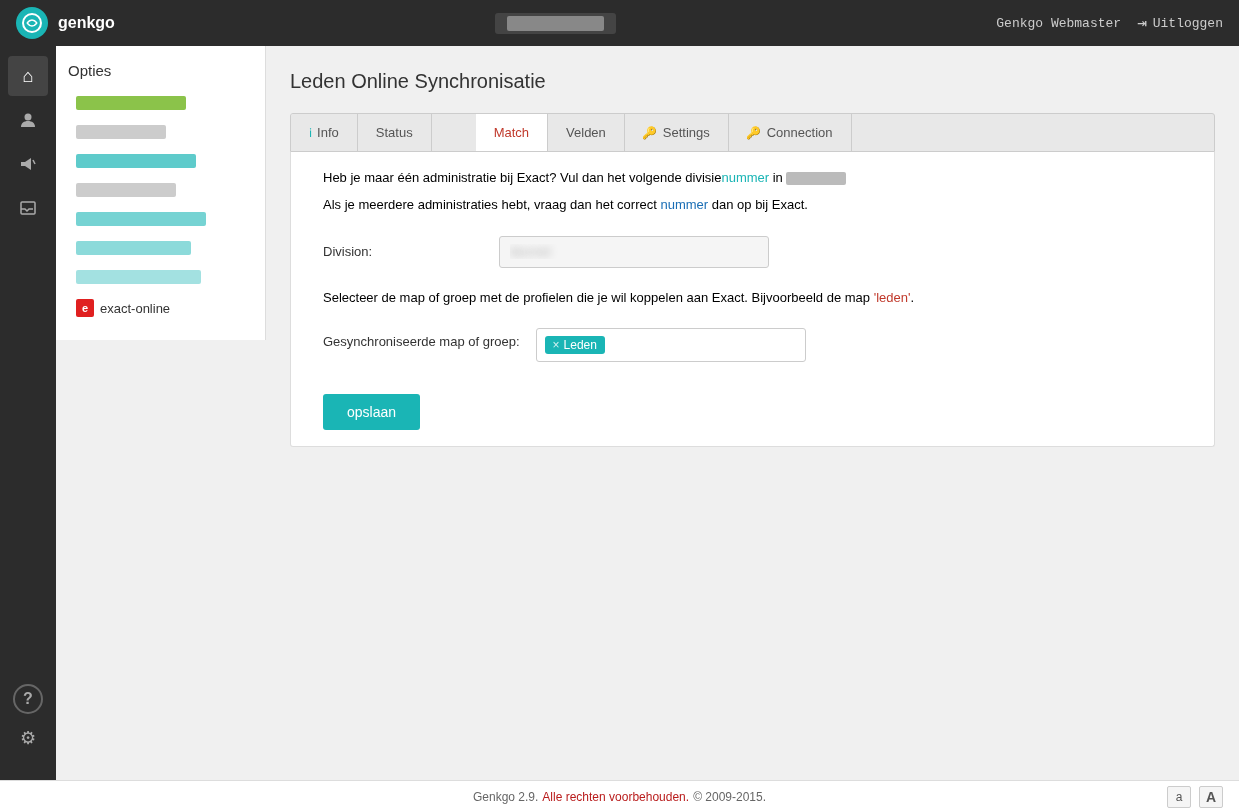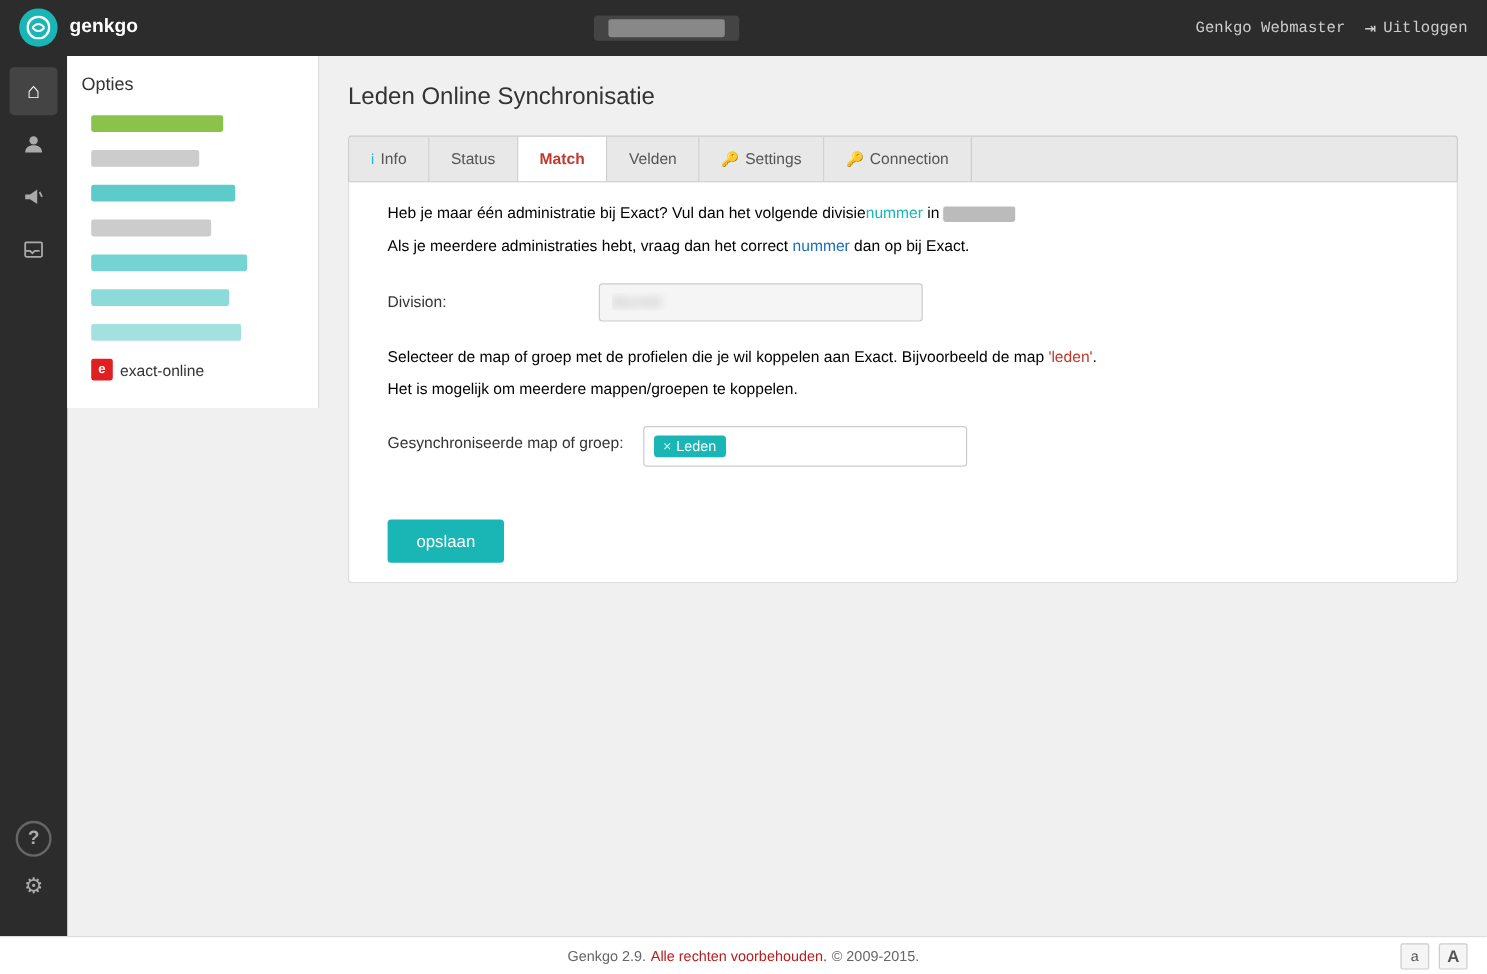--- a/index.html
+++ b/index.html
@@ -77,21 +77,21 @@
     
     .tabs-bar {
       display: flex; background: #e8e8e8; border: 1px solid #ccc;
       border-radius: 3px 3px 0 0; overflow: hidden; margin-bottom: 0;
     }
     .tab-item {
       padding: 10px 18px; cursor: pointer; font-size: 13px; color: #555;
       border-right: 1px solid #ccc; display: flex; align-items: center; gap: 5px;
       background: #e8e8e8;
     }
-    .tab-item.active { background: white; color: #333; font-weight: 700; }
+    .tab-item.active { background: white; color: #333; font-weight: 400; margin-left: 44px; }
     .tab-item.active-red { color: #c0392b; background: white; }
     .tab-icon { font-size: 12px; color: #1ab5b5; }
     .key-icon { font-size: 12px; color: #888; }
 
     
     .content-card {
       background: white; border: 1px solid #ddd;
       border-top: none; padding: 16px 32px; border-radius: 0 0 3px 3px;
     }
 
@@ -123,21 +123,21 @@
     }
     .tag {
       background: #1ab5b5; color: white; border-radius: 3px;
       padding: 2px 8px; font-size: 12px; display: flex; align-items: center; gap: 4px;
     }
     .tag-remove { cursor: pointer; font-size: 12px; opacity: 0.8; }
 
     
     .save-btn {
       background: #1ab5b5; color: white; border: none; border-radius: 3px;
-      padding: 10px 24px; font-size: 14px; cursor: pointer; margin-top: 24px;
+      padding: 10px 24px; font-size: 14px; cursor: pointer; margin-top: 12px;
     }
 
     
     .footer {
       position: fixed; bottom: 0; left: 0; right: 0;
       background: white; border-top: 1px solid #ddd;
       height: 32px; display: flex; align-items: center; justify-content: center;
       font-size: 12px; color: #666; gap: 4px;
     }
     .footer-link { color: #b91c1c; text-decoration: none; }
@@ -285,23 +285,20 @@
       <div class="form-row">
         <label class="form-label">Division:</label>
         <input class="form-input" type="text" style="background: rgb(245, 245, 245); color: transparent; text-shadow: rgba(0, 0, 0, 0.3) 0px 0px 8px;" value="blurred">
       </div>
 
       
       <div class="info-text">
         <p>
           <span>Selecteer de map of groep met de profielen die je wil koppelen aan Exact. Bijvoorbeeld de map </span><span class="text-red">'leden'</span><span>.</span>
         </p>
-        <p>
-          <span>Het is mogelijk om meerdere mappen/groepen te koppelen.</span>
-        </p>
       </div>
 
       
       <div class="form-row" style="align-items: flex-start;">
         <label class="form-label" style="padding-top:6px;">Gesynchroniseerde map of groep:</label>
         <div class="tags-container">
           <div class="tag">
             <span class="tag-remove">×</span>
             <span>Leden</span>
           </div>

